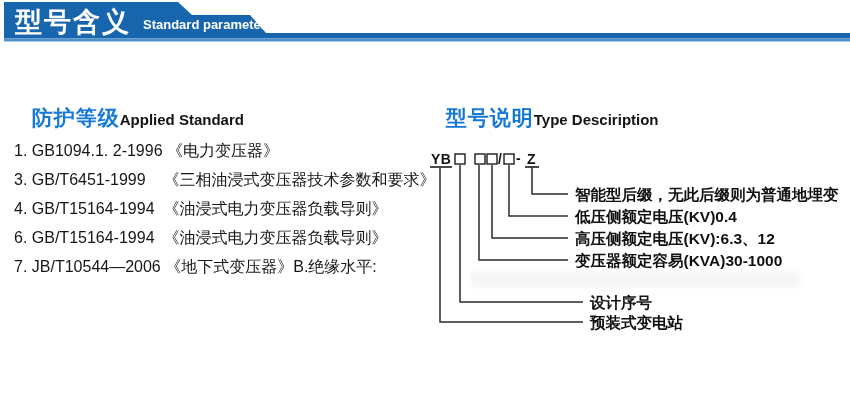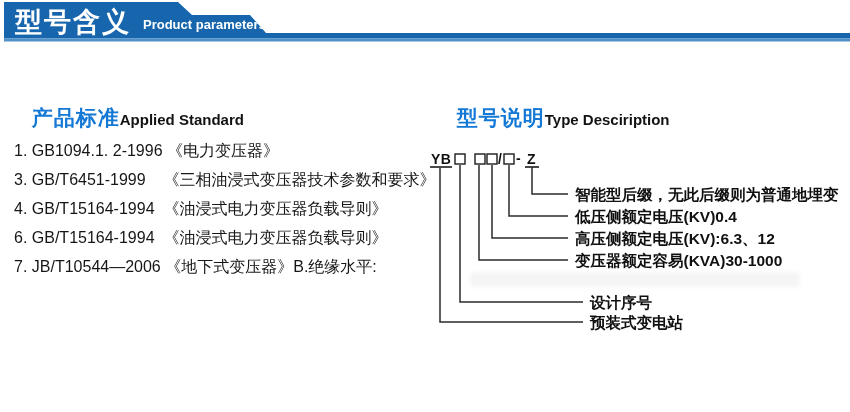--- a/index.html
+++ b/index.html
@@ -10,21 +10,21 @@
   .banner{position:absolute;left:0;top:0;width:724px;height:46px;}
   .banner svg{position:absolute;left:0;top:0;}
   .banner-title{position:absolute;left:15px;top:4px;color:#fff;font-size:27px;font-weight:bold;letter-spacing:2px;white-space:pre;}
   .banner-sub{position:absolute;left:143px;top:17px;color:#fff;font-size:13px;font-weight:600;white-space:pre;}
 
   
   .sec-title{position:absolute;top:86px;white-space:pre;}
   .sec-title .zh{font-size:21px;font-weight:bold;color:#1478d6;letter-spacing:1px;}
   .sec-title .en{font-size:15px;font-weight:600;color:#131313;}
   .sec-left{left:14px;}
-  .sec-right{left:439px;}
+  .sec-right{left:428px;}
 
   
   .std-list{position:absolute;left:14px;top:136px;width:420px;color:#161616;font-size:16px;}
   .std-list .line{line-height:29px;white-space:pre;}
   .std-list .cont{margin-left:160px;}
 
   
   .diagram{position:absolute;left:425px;top:138px;}
   .diagram text{fill:#101010;}
   .code-txt{font-size:14px;font-weight:bold;letter-spacing:0.5px;}
@@ -35,25 +35,25 @@
 <body>
 
 <div class="page">
 
   <div class="banner">
     <svg width="850" height="46" viewBox="0 0 850 46">
       <polygon points="4,2 178,2 192,15 250,15 266,33 850,33 850,38.5 4,38.5" fill="#1766ad"></polygon>
       <rect x="4" y="38.5" width="846" height="3" fill="#4f91c8"></rect>
     </svg>
     <div class="banner-title">型号含义</div>
-    <div class="banner-sub">Product parameters</div>
+    <div class="banner-sub">Standard parameters</div>
   </div>
 
   <div class="sec-title sec-left">
-    <span class="zh">产品标准</span><span class="en">Applied Standard</span>
+    <span class="zh">防护等级</span><span class="en">Applied Standard</span>
   </div>
 
   <div class="std-list">
     <div class="line">1. GB1094.1. 2-1996 《电力变压器》</div>
     <div class="line">3. GB/T6451-1999    《三相油浸式变压器技术参数和要求》</div>
     <div class="line">4. GB/T15164-1994  《油浸式电力变压器负载导则》</div>
     <div class="line">6. GB/T15164-1994  《油浸式电力变压器负载导则》</div>
     <div class="line">7. JB/T10544—2006 《地下式变压器》B.绝缘水平:</div>
   </div>
 

